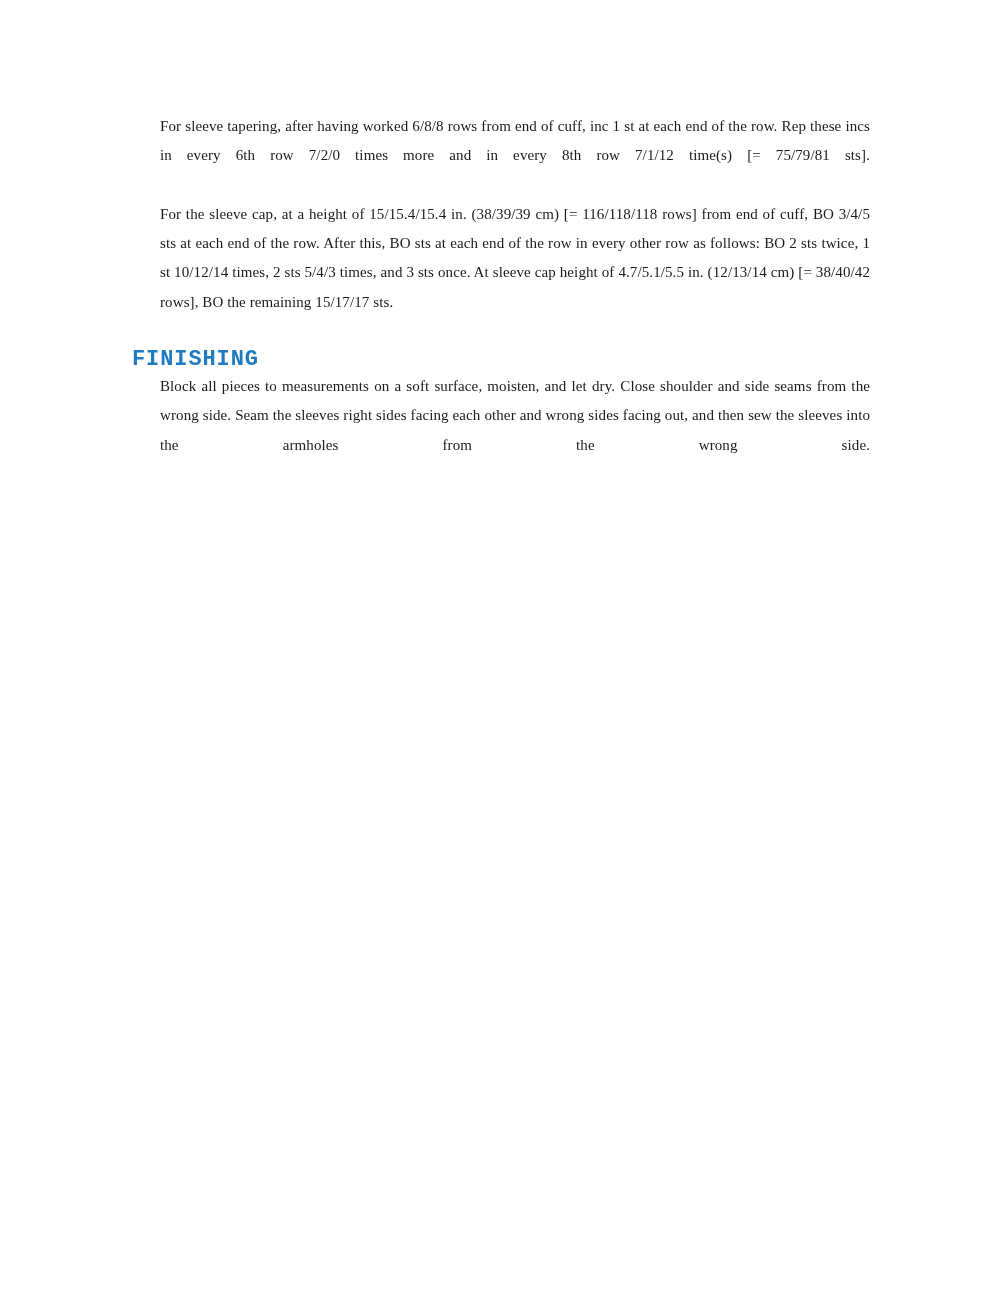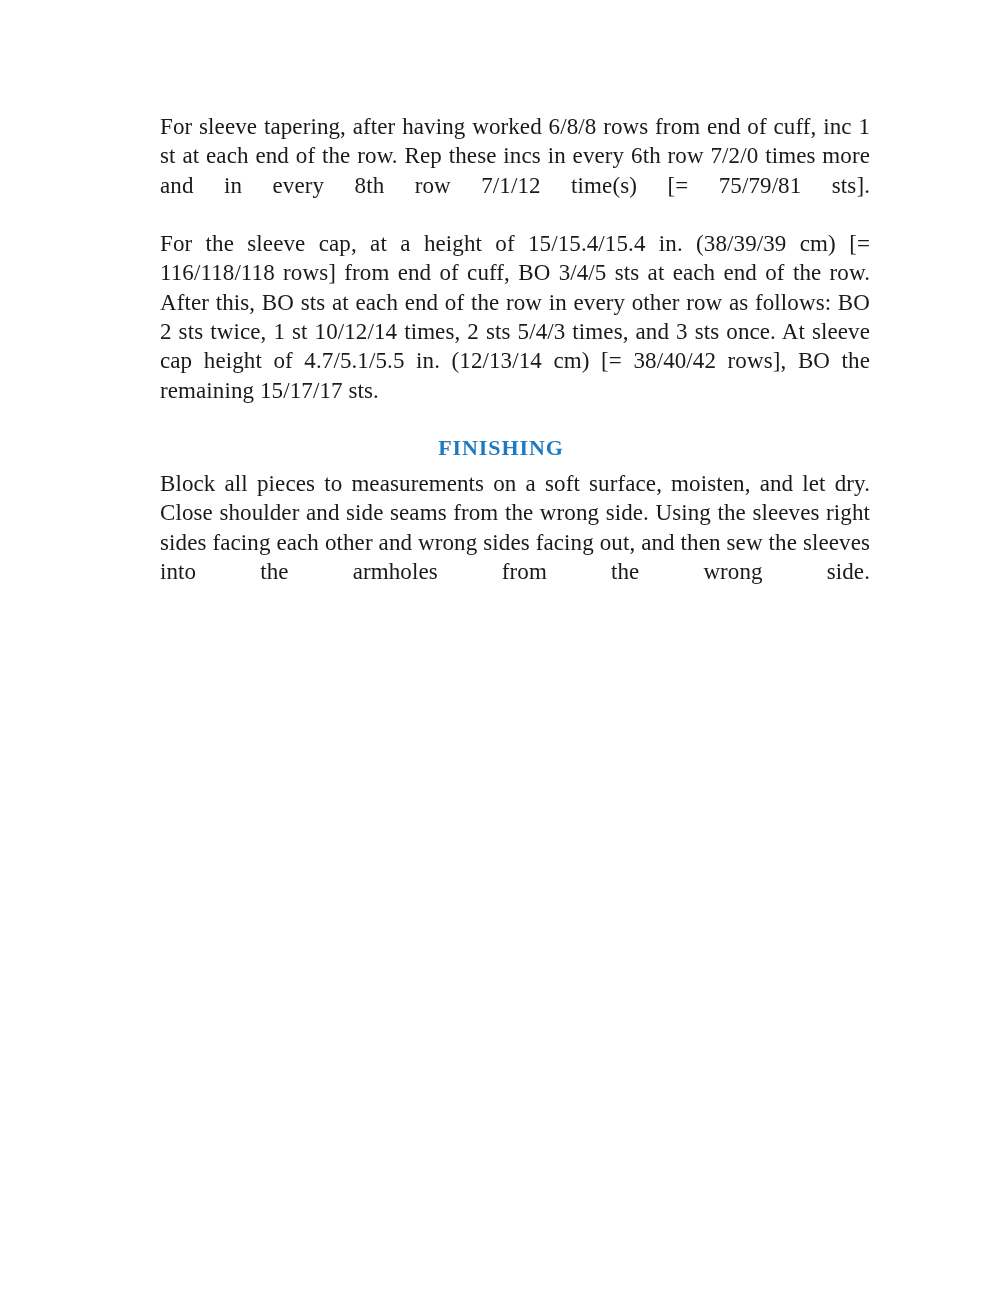--- a/index.html
+++ b/index.html
@@ -20,35 +20,34 @@
     height: 1294px;
     box-sizing: border-box;
     padding: 112px 130px 0 132px;
   }
   .body-block {
     margin: 0;
   }
   p.para {
     margin: 0;
     padding: 0 0 0 28px;
-    font-size: 23px;
+    font-size: 15px;
     line-height: 29.3px;
     text-align: justify;
     text-justify: inter-word;
     letter-spacing: 0.1px;
   }
   .section-heading {
-    margin: 30px 0 8px 0;
+    margin: 30px 0 0 0;
     padding: 0;
     font-size: 22px;
     font-weight: bold;
     color: #1f7bc1;
     letter-spacing: 0.9px;
-    font-family: Liberation Serif, serif;
-    text-align: center;
+    font-family: Liberation Mono, monospace;
   }
   
   p.para::after {
     content: "";
     display: inline-block;
     width: 100%;
   }
   p.para.last-natural::after {
     content: none;
   }
@@ -58,16 +57,16 @@
 
 <div class="page">
 
   <div class="body-block">
     <p class="para">For sleeve tapering, after having worked 6/8/8 rows from end of cuff, inc 1 st at each end of the row. Rep these incs in every 6th row 7/2/0 times more and in every 8th row 7/1/12 time(s) [= 75/79/81 sts].</p>
     <p class="para last-natural">For the sleeve cap, at a height of 15/15.4/15.4 in. (38/39/39 cm) [= 116/118/118 rows] from end of cuff, BO 3/4/5 sts at each end of the row. After this, BO sts at each end of the row in every other row as follows: BO 2 sts twice, 1 st 10/12/14 times, 2 sts 5/4/3 times, and 3 sts once. At sleeve cap height of 4.7/5.1/5.5 in. (12/13/14 cm) [= 38/40/42 rows], BO the remaining 15/17/17 sts.</p>
   </div>
 
   <div class="body-block">
     <h2 class="section-heading">FINISHING</h2>
-    <p class="para">Block all pieces to measurements on a soft surface, moisten, and let dry. Close shoulder and side seams from the wrong side. Using the sleeves right sides facing each other and wrong sides facing out, and then sew the sleeves into the armholes from the wrong side.</p>
+    <p class="para">Block all pieces to measurements on a soft surface, moisten, and let dry. Close shoulder and side seams from the wrong side. Seam the sleeves right sides facing each other and wrong sides facing out, and then sew the sleeves into the armholes from the wrong side.</p>
   </div>
 
 </div>
 
 </body></html>

